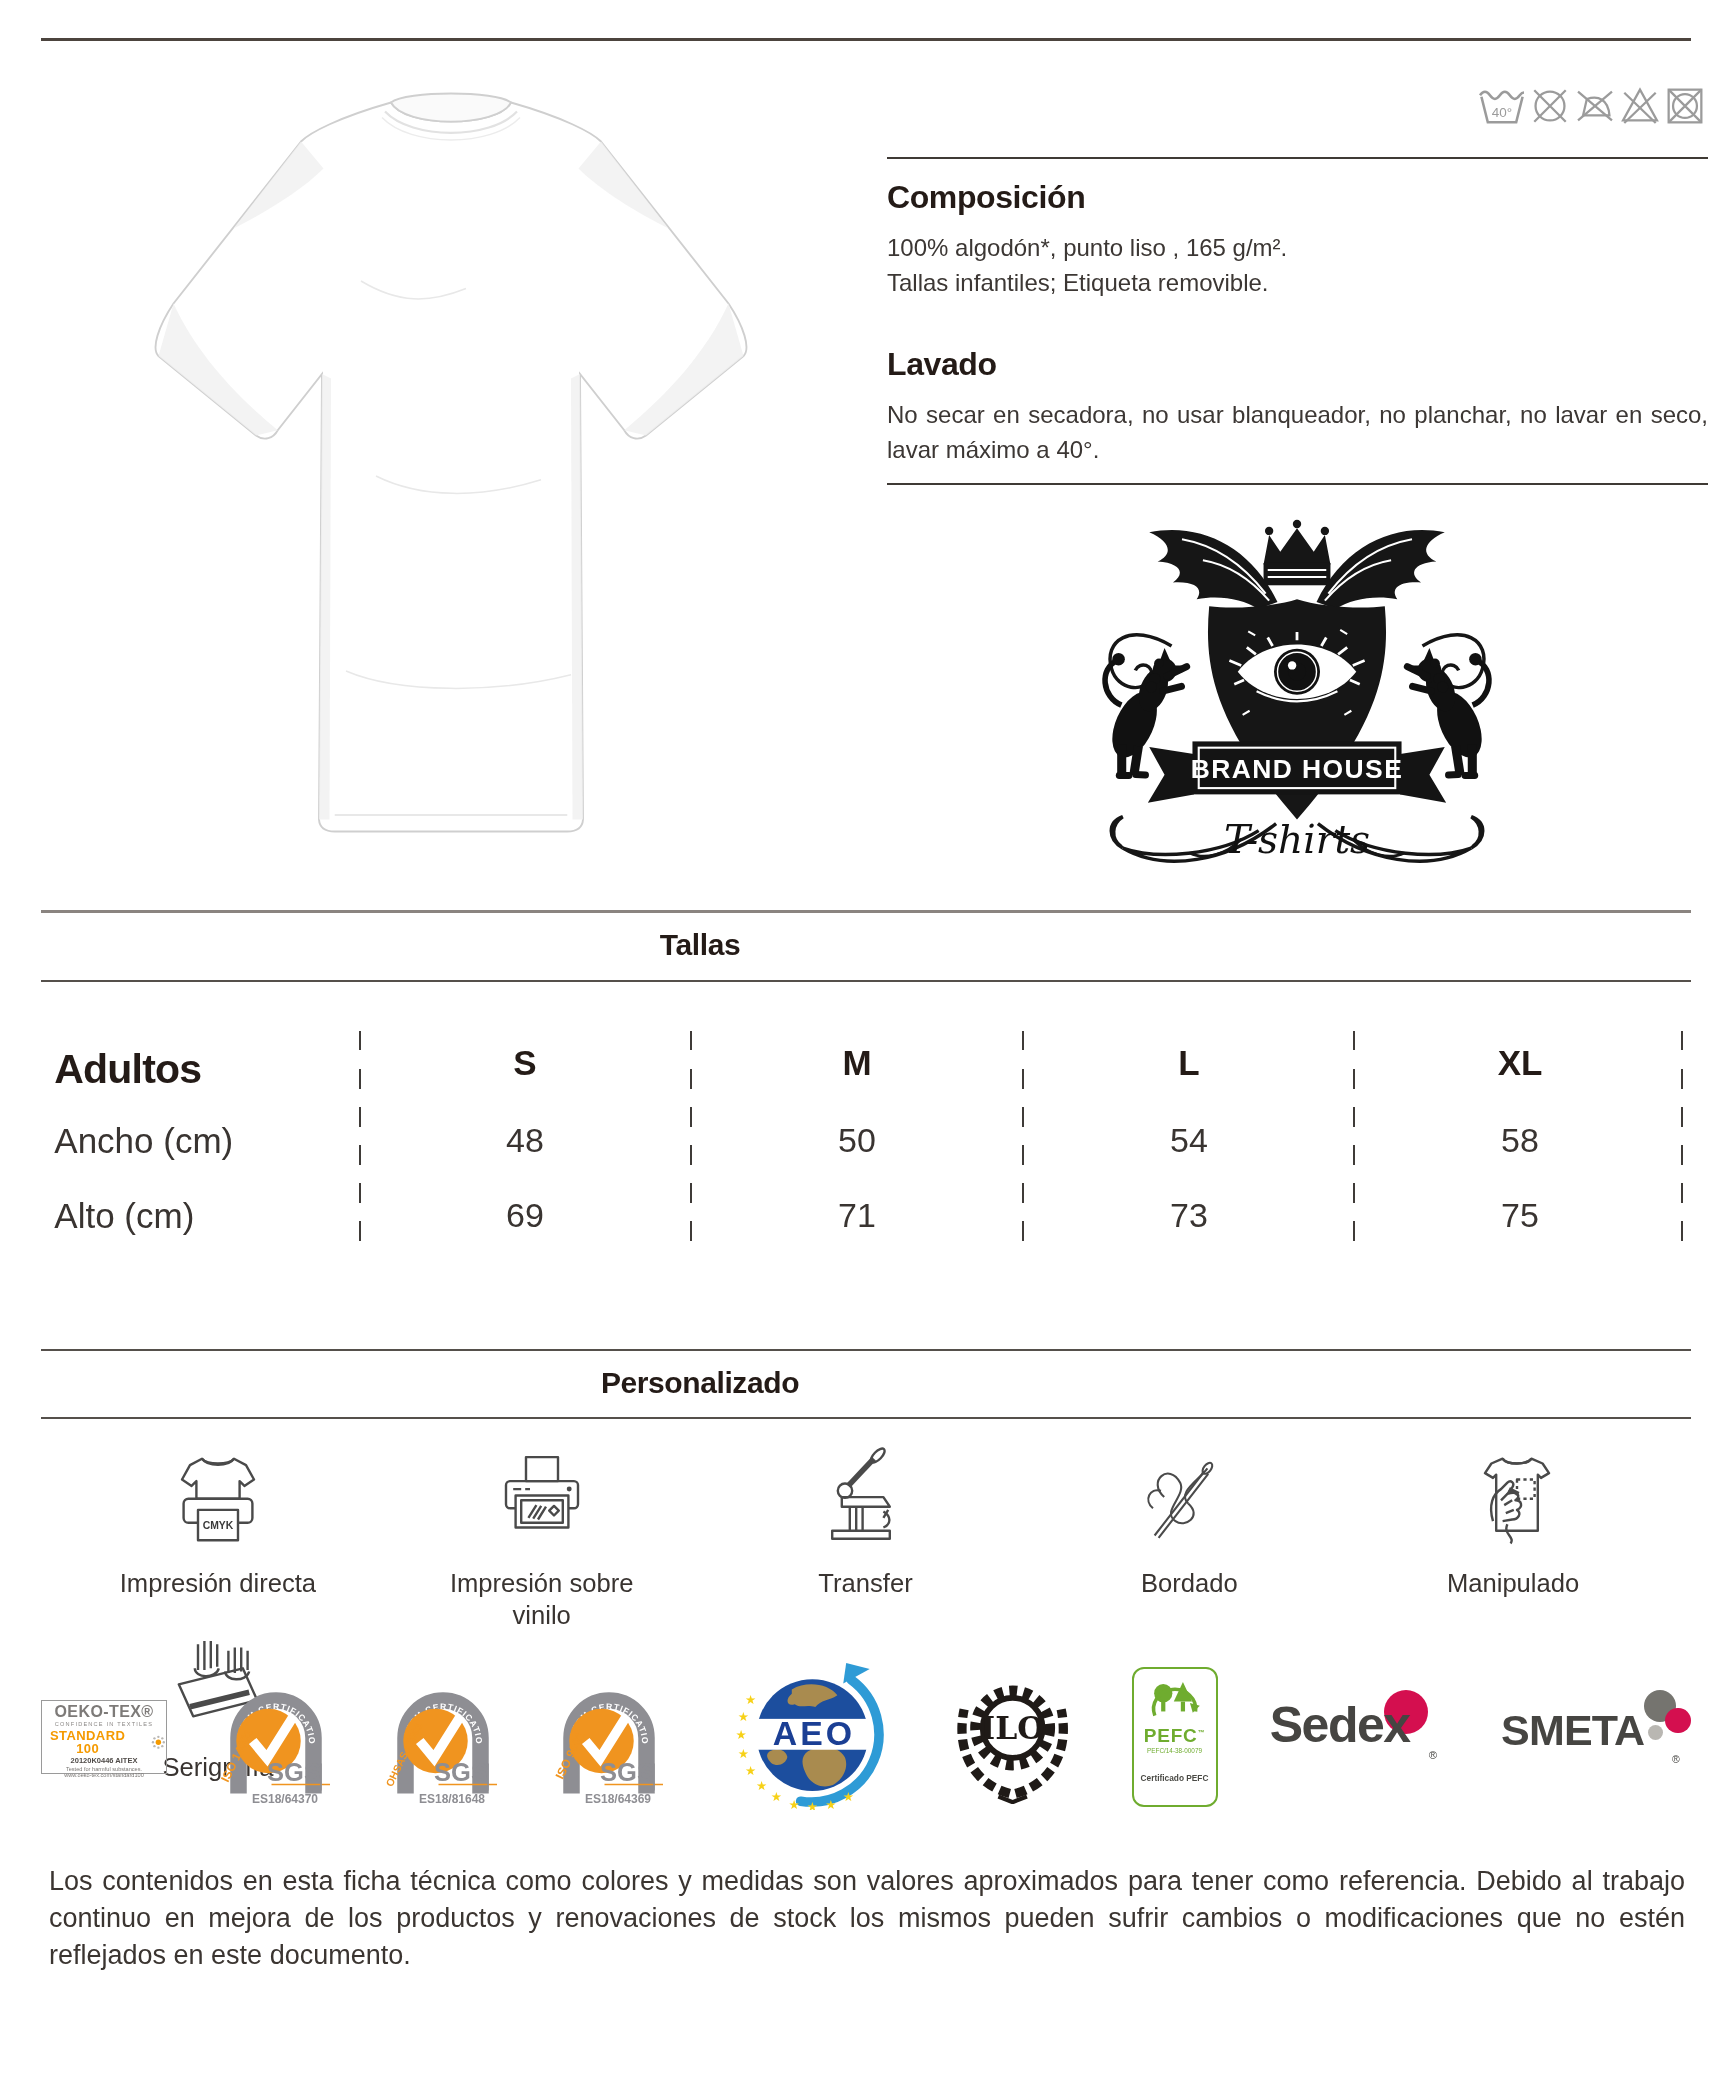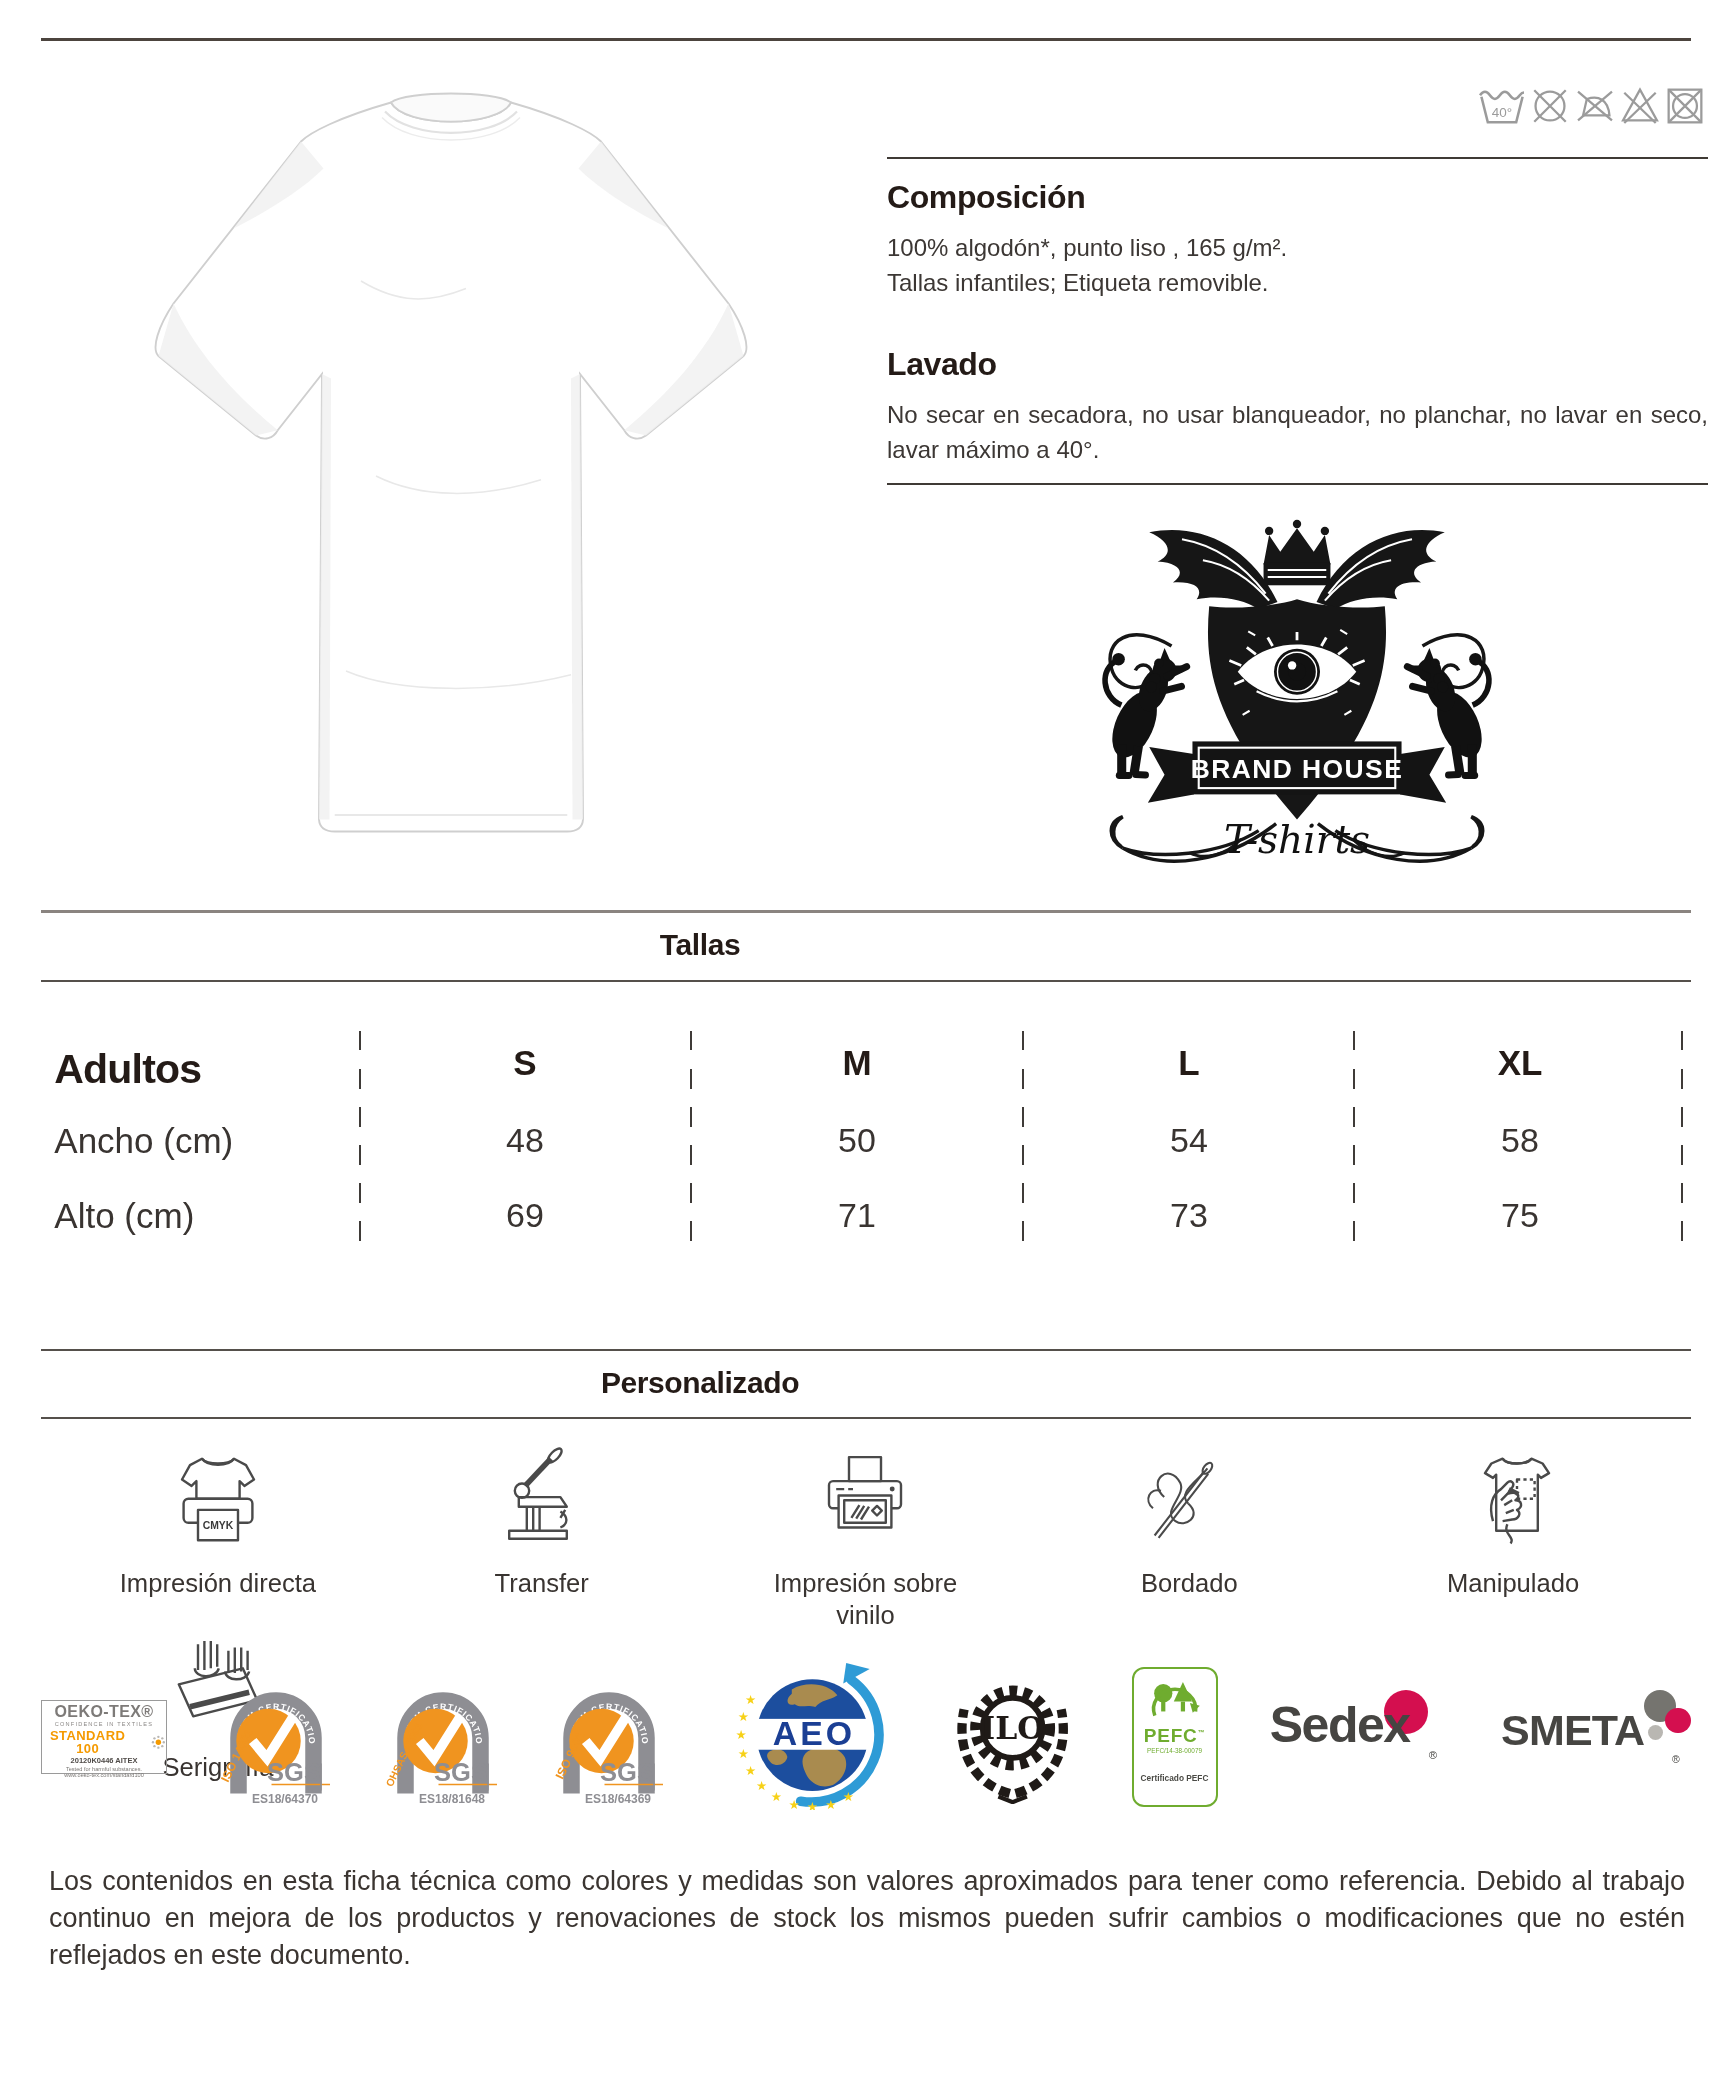--- a/index.html
+++ b/index.html
@@ -312,46 +312,46 @@
           <rect x="40" y="78" width="50" height="38" fill="#ffffff"></rect>
         </g>
         <text x="65" y="102" text-anchor="middle" font-size="13" font-weight="bold" fill="#3a3a3a">CMYK</text>
       </svg>
       <div class="m-label">Impresión directa</div>
     </div>
 
     <div class="method">
       <svg width="104" height="105" viewBox="0 0 130 130">
         <g stroke="#4a4a4a" stroke-width="3" fill="none" stroke-linejoin="round">
-          <rect x="24" y="104" width="72" height="10"></rect>
-          <path d="M46,74 L46,104 M54,74 L54,104 M62,74 L62,104"></path>
-          <path d="M36,62 L88,62 L96,74 L36,74 Z"></path>
-          <circle cx="40" cy="54" r="9"></circle>
-          <path d="M44,48 L76,14" stroke-width="7"></path>
-          <ellipse cx="81" cy="10" rx="11" ry="5" transform="rotate(-46 81 10)"></ellipse>
-          <path d="M88,80 C98,86 98,96 88,100 M94,78 L88,88"></path>
-        </g>
-      </svg>
-      <div class="m-label">Transfer</div>
-    </div>
-
-    <div class="method">
-      <svg width="104" height="105" viewBox="0 0 130 130">
-        <g stroke="#4a4a4a" stroke-width="3" fill="none" stroke-linejoin="round">
           <rect x="45" y="12" width="40" height="30"></rect>
           <rect x="20" y="42" width="90" height="34" rx="5"></rect>
           <path d="M29,52 L39,52 M44,52 L50,52"></path>
           <circle cx="99" cy="52" r="1.6" fill="#4a4a4a"></circle>
           <rect x="32" y="60" width="66" height="40" fill="#ffffff"></rect>
           <rect x="39" y="66" width="52" height="28"></rect>
           <path d="M48,88 L58,72 M54,89 L64,73 M60,90 L70,74"></path>
           <polygon points="80,73 86,79 80,85 74,79"></polygon>
         </g>
       </svg>
       <div class="m-label">Impresión sobre vinilo</div>
+    </div>
+
+    <div class="method">
+      <svg width="104" height="105" viewBox="0 0 130 130">
+        <g stroke="#4a4a4a" stroke-width="3" fill="none" stroke-linejoin="round">
+          <rect x="24" y="104" width="72" height="10"></rect>
+          <path d="M46,74 L46,104 M54,74 L54,104 M62,74 L62,104"></path>
+          <path d="M36,62 L88,62 L96,74 L36,74 Z"></path>
+          <circle cx="40" cy="54" r="9"></circle>
+          <path d="M44,48 L76,14" stroke-width="7"></path>
+          <ellipse cx="81" cy="10" rx="11" ry="5" transform="rotate(-46 81 10)"></ellipse>
+          <path d="M88,80 C98,86 98,96 88,100 M94,78 L88,88"></path>
+        </g>
+      </svg>
+      <div class="m-label">Transfer</div>
     </div>
 
     <div class="method">
       <svg width="104" height="105" viewBox="0 0 130 130">
         <g stroke="#4a4a4a" stroke-width="2.6" fill="none" stroke-linejoin="round">
           <path d="M22,110 L84,30 M27,113 L89,33"></path>
           <ellipse cx="88" cy="26" rx="4.5" ry="8" transform="rotate(38 88 26)"></ellipse>
           <path d="M34,62 C12,42 40,18 54,44 C62,60 30,80 48,92 C60,101 82,86 64,70"></path>
           <path d="M64,70 C50,56 76,42 88,26"></path>
           <path d="M20,76 C8,66 16,50 30,54"></path>

